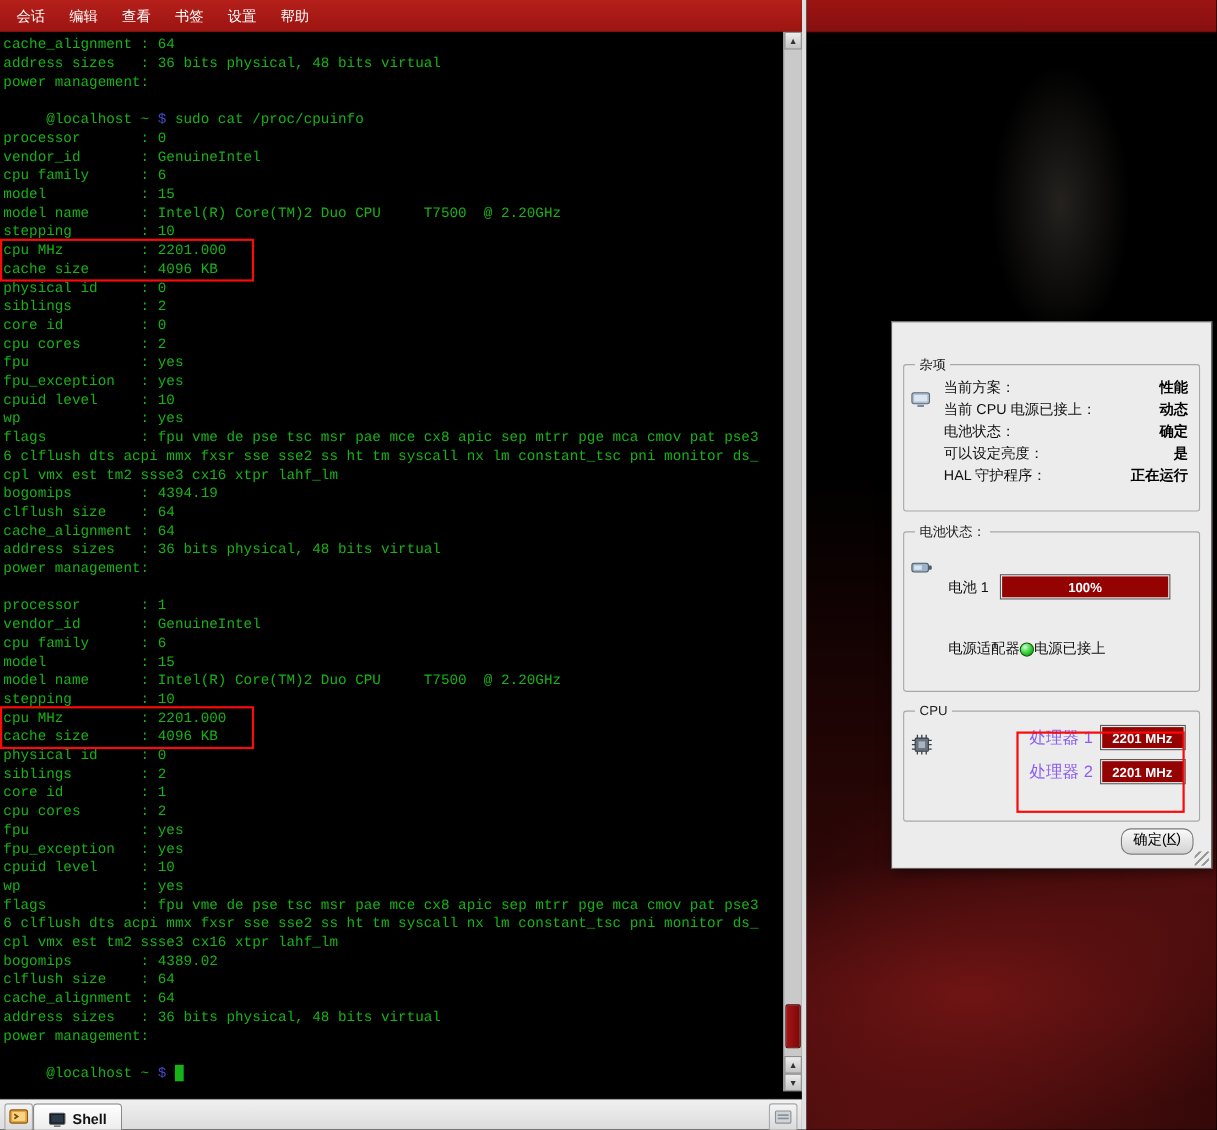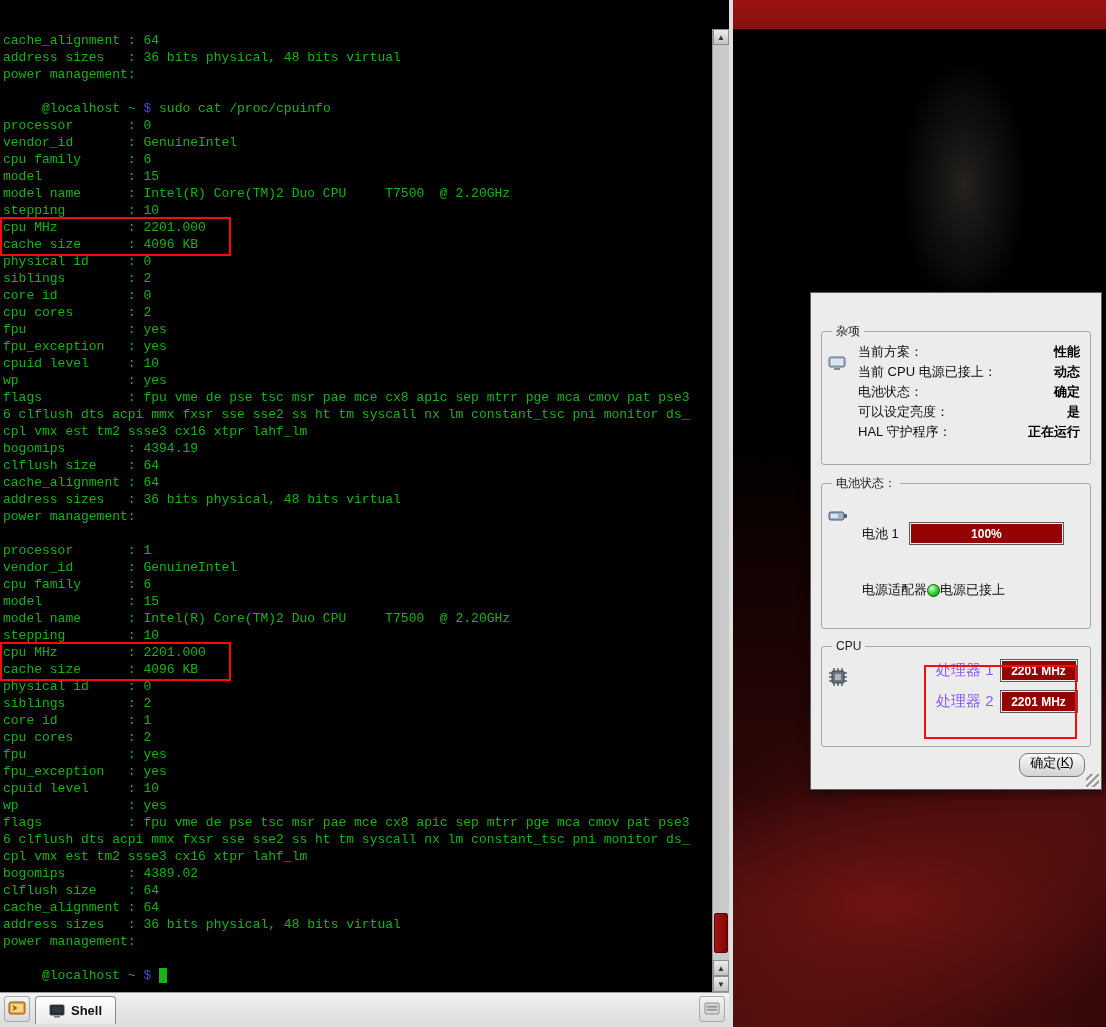--- a/index.html
+++ b/index.html
@@ -42,23 +42,23 @@
   .sb-btn { position:absolute; left:0; width:16px; height:16px;
     background:linear-gradient(#ececec,#c4c4c4); border:1px solid #8f8f8f;
     font-size:8px; color:#333; display:flex; align-items:center; justify-content:center; }
   .sb-up { top:0; }
   .sb-up2 { bottom:16px; }
   .sb-down { bottom:0; }
   .sb-thumb { position:absolute; left:1px; width:14px; top:884px; height:40px;
     background:linear-gradient(to right,#a81414,#7c0808); border:1px solid #570404; border-radius:2px; }
 
   
-  .tabbar { position:absolute; left:0; bottom:0; width:729px; height:35px;
+  .tabbar { position:absolute; left:0; bottom:0; width:729px; height:28px;
     background:linear-gradient(#f0f0f0,#dcdcdc); border-top:1px solid #9a9a9a;
-    display:flex; align-items:flex-start; padding:3px 4px 0 4px; gap:5px; }
+    display:flex; align-items:flex-start; padding:3px 4px 0 4px; }
   .tab-btn { width:26px; height:26px; background:linear-gradient(#f4f4f4,#d8d8d8);
     border:1px solid #a8a8a8; border-radius:3px; display:flex; align-items:center; justify-content:center; }
   .shell-tab { height:28px; background:linear-gradient(#ffffff,#e9e9e9);
     border:1px solid #8a8a8a; border-bottom:none; border-radius:4px 4px 0 0;
     display:flex; align-items:center; gap:6px; padding:0 13px;
     font-size:13px; font-weight:bold; color:#111; }
   .tab-spacer { flex:1; }
 
   
   .annotation { position:absolute; border:2px solid var(--annotation); z-index:50; }
@@ -119,20 +119,28 @@
 </head>
 <body>
 
 <div class="screen">
 
   <div class="desktop">
     <div class="desktop-topbar"></div>
   </div>
 
   <div class="terminal-window">
+    <div class="menubar">
+        <span class="menu-item">会话</span>
+        <span class="menu-item">编辑</span>
+        <span class="menu-item">查看</span>
+        <span class="menu-item">书签</span>
+        <span class="menu-item">设置</span>
+        <span class="menu-item">帮助</span>
+      </div>
 
     <div class="term-body">
       <div class="term-content"><div class="tline">cache_alignment : 64</div><div class="tline">address sizes   : 36 bits physical, 48 bits virtual</div><div class="tline">power management:</div><div class="tline"></div><div class="tline"><span class="seg-g">     @localhost ~ </span><span class="seg-b">$</span><span class="seg-g"> sudo cat /proc/cpuinfo</span></div><div class="tline">processor       : 0</div><div class="tline">vendor_id       : GenuineIntel</div><div class="tline">cpu family      : 6</div><div class="tline">model           : 15</div><div class="tline">model name      : Intel(R) Core(TM)2 Duo CPU     T7500  @ 2.20GHz</div><div class="tline">stepping        : 10</div><div class="tline">cpu MHz         : 2201.000</div><div class="tline">cache size      : 4096 KB</div><div class="tline">physical id     : 0</div><div class="tline">siblings        : 2</div><div class="tline">core id         : 0</div><div class="tline">cpu cores       : 2</div><div class="tline">fpu             : yes</div><div class="tline">fpu_exception   : yes</div><div class="tline">cpuid level     : 10</div><div class="tline">wp              : yes</div><div class="tline">flags           : fpu vme de pse tsc msr pae mce cx8 apic sep mtrr pge mca cmov pat pse3</div><div class="tline">6 clflush dts acpi mmx fxsr sse sse2 ss ht tm syscall nx lm constant_tsc pni monitor ds_</div><div class="tline">cpl vmx est tm2 ssse3 cx16 xtpr lahf_lm</div><div class="tline">bogomips        : 4394.19</div><div class="tline">clflush size    : 64</div><div class="tline">cache_alignment : 64</div><div class="tline">address sizes   : 36 bits physical, 48 bits virtual</div><div class="tline">power management:</div><div class="tline"></div><div class="tline">processor       : 1</div><div class="tline">vendor_id       : GenuineIntel</div><div class="tline">cpu family      : 6</div><div class="tline">model           : 15</div><div class="tline">model name      : Intel(R) Core(TM)2 Duo CPU     T7500  @ 2.20GHz</div><div class="tline">stepping        : 10</div><div class="tline">cpu MHz         : 2201.000</div><div class="tline">cache size      : 4096 KB</div><div class="tline">physical id     : 0</div><div class="tline">siblings        : 2</div><div class="tline">core id         : 1</div><div class="tline">cpu cores       : 2</div><div class="tline">fpu             : yes</div><div class="tline">fpu_exception   : yes</div><div class="tline">cpuid level     : 10</div><div class="tline">wp              : yes</div><div class="tline">flags           : fpu vme de pse tsc msr pae mce cx8 apic sep mtrr pge mca cmov pat pse3</div><div class="tline">6 clflush dts acpi mmx fxsr sse sse2 ss ht tm syscall nx lm constant_tsc pni monitor ds_</div><div class="tline">cpl vmx est tm2 ssse3 cx16 xtpr lahf_lm</div><div class="tline">bogomips        : 4389.02</div><div class="tline">clflush size    : 64</div><div class="tline">cache_alignment : 64</div><div class="tline">address sizes   : 36 bits physical, 48 bits virtual</div><div class="tline">power management:</div><div class="tline"></div><div class="tline"><span class="seg-g">     @localhost ~ </span><span class="seg-b">$</span><span class="seg-g"> </span><span class="seg-cur"> </span></div></div>
 
       <div class="scrollbar">
         <div class="sb-btn sb-up">▲</div>
         <div class="sb-thumb"></div>
         <div class="sb-btn sb-up2">▲</div>
         <div class="sb-btn sb-down">▼</div>
       </div>

